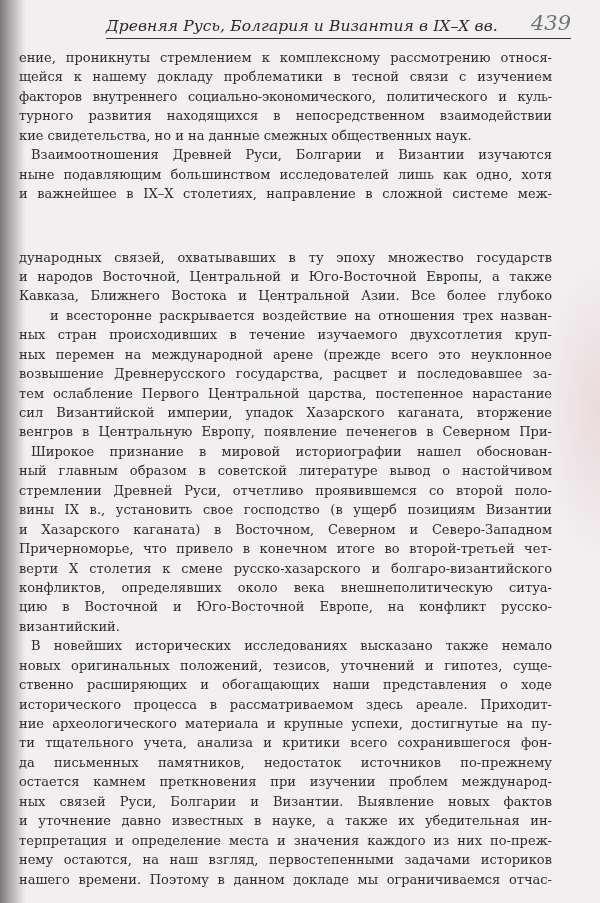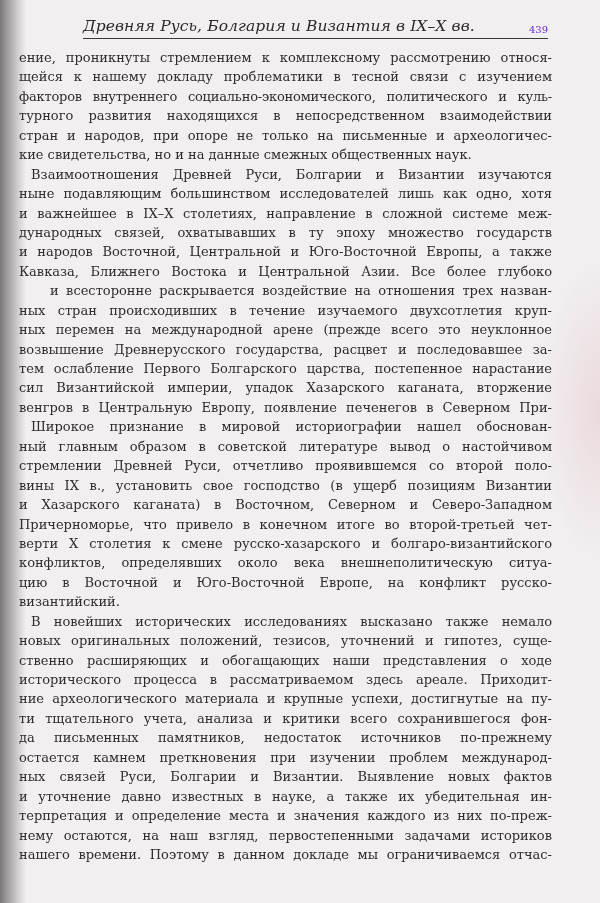--- a/index.html
+++ b/index.html
@@ -12,30 +12,30 @@
     }
     .gutter {
       position: absolute; left: 0; top: 0; width: 26px; height: 903px;
       background: linear-gradient(to right, #7b7778 0%, #a9a5a6 35%, #d8d5d6 75%, rgba(241,239,240,0) 100%);
     }
     .blush {
       position: absolute; right: 0; top: 260px; width: 60px; height: 300px;
       background: radial-gradient(ellipse at right center, rgba(230,200,205,0.55), rgba(241,239,240,0) 70%);
     }
     .running-head {
-      position: absolute; left: 83px; top: 14px; width: 465px; height: 24px;
+      position: absolute; left: 106px; top: 14px; width: 465px; height: 24px;
       border-bottom: 1px solid #3a3839;
       display: flex; justify-content: space-between; align-items: flex-end;
     }
     .running-title {
       font-family: "DejaVu Serif", serif; font-style: italic; font-size: 15.5px; letter-spacing: 0.1px;
       padding-bottom: 3px; color: #2b292a;
     }
     .page-number {
-      font-size: 10px; padding-bottom: 3px; color: #6d28d9;
+      font-size: 21px; padding-bottom: 3px; color: #737373; font-style: italic;
     }
     .body-text {
       position: absolute; left: 19px; top: 48px; width: 533px;
       font-size: 13px; line-height: 19.45px;
     }
     .line {
       display: block; white-space: nowrap; text-align: justify; text-align-last: justify;
       height: 19.45px; overflow: hidden;
     }
     .line.last { text-align-last: left; }
@@ -51,35 +51,34 @@
   <span class="running-title">Древняя Русь, Болгария и Византия в IX–X вв.</span>
   <span class="page-number">439</span>
 </div>
 
 <div class="body-text" id="body-text">
     <div>
       <span class="line" style="display: block; width: auto; word-spacing: 0.166667px;">ение, проникнуты стремлением к комплексному рассмотрению относя-</span>
       <span class="line" style="display: block; width: auto; word-spacing: 3px;">щейся к нашему докладу проблематики в тесной связи с изучением</span>
       <span class="line" style="display: block; width: auto; letter-spacing: -0.205882px;">факторов внутреннего социально-экономического, политического и куль-</span>
       <span class="line" style="display: block; width: auto; word-spacing: 4.4px;">турного развития находящихся в непосредственном взаимодействии</span>
-      <span class="line" style="display: block; width: auto; word-spacing: 1.4px;">стран и народов, при опоре не только на письменные и археологичес-</span>
       <span class="line last">кие свидетельства, но и на данные смежных общественных наук.</span>
     </div>
     <div>
       <span class="line indent" style="display: block; width: auto; word-spacing: 2.5px;">Взаимоотношения Древней Руси, Болгарии и Византии изучаются</span>
       <span class="line" style="display: block; width: auto; letter-spacing: -0.015625px;">ныне подавляющим большинством исследователей лишь как одно, хотя</span>
       <span class="line" style="display: block; width: auto; word-spacing: 1.77778px;">и важнейшее в IX–X столетиях, направление в сложной системе меж-</span>
-      <span class="line" style="display: block; width: auto; word-spacing: 4px;">дународных связей, охватывавших в ту эпоху множество государств</span>
+      <span class="line" style="display: block; width: auto; word-spacing: 4px; margin-top: 44px;">дународных связей, охватывавших в ту эпоху множество государств</span>
       <span class="line" style="display: block; width: auto; word-spacing: 1.25px;">и народов Восточной, Центральной и Юго-Восточной Европы, а также</span>
       <span class="line" style="display: block; width: auto; word-spacing: 3.25px;">Кавказа, Ближнего Востока и Центральной Азии. Все более глубоко</span>
       <span class="line" style="display: block; width: auto; word-spacing: 3px; margin-left: 31px;">и всесторонне раскрывается воздействие на отношения трех назван-</span>
       <span class="line" style="display: block; width: auto; word-spacing: 3.57143px;">ных стран происходивших в течение изучаемого двухсотлетия круп-</span>
       <span class="line" style="display: block; width: auto; word-spacing: 2px;">ных перемен на международной арене (прежде всего это неуклонное</span>
       <span class="line" style="display: block; width: auto; word-spacing: 0.666667px;">возвышение Древнерусского государства, расцвет и последовавшее за-</span>
-      <span class="line" style="display: block; width: auto;">тем ослабление Первого Болгарского царства, постепенное нарастание</span>
+      <span class="line" style="display: block; width: auto;">тем ослабление Первого Центральной царства, постепенное нарастание</span>
       <span class="line" style="display: block; width: auto; word-spacing: 3.5px;">сил Византийской империи, упадок Хазарского каганата, вторжение</span>
       <span class="line" style="display: block; width: auto; word-spacing: 0.75px;">венгров в Центральную Европу, появление печенегов в Северном При-</span>
     </div>
     <div>
       <span class="line indent" style="display: block; width: auto; word-spacing: 4px;">Широкое признание в мировой историографии нашел обоснован-</span>
       <span class="line" style="display: block; width: auto; word-spacing: 3.75px;">ный главным образом в советской литературе вывод о настойчивом</span>
       <span class="line" style="display: block; width: auto; word-spacing: 3.14286px;">стремлении Древней Руси, отчетливо проявившемся со второй поло-</span>
       <span class="line" style="display: block; width: auto; word-spacing: 2.88889px;">вины IX в., установить свое господство (в ущерб позициям Византии</span>
       <span class="line" style="display: block; width: auto; word-spacing: 5.14286px;">и Хазарского каганата) в Восточном, Северном и Северо-Западном</span>
       <span class="line" style="display: block; width: auto; word-spacing: 1.25px;">Причерноморье, что привело в конечном итоге во второй-третьей чет-</span>

